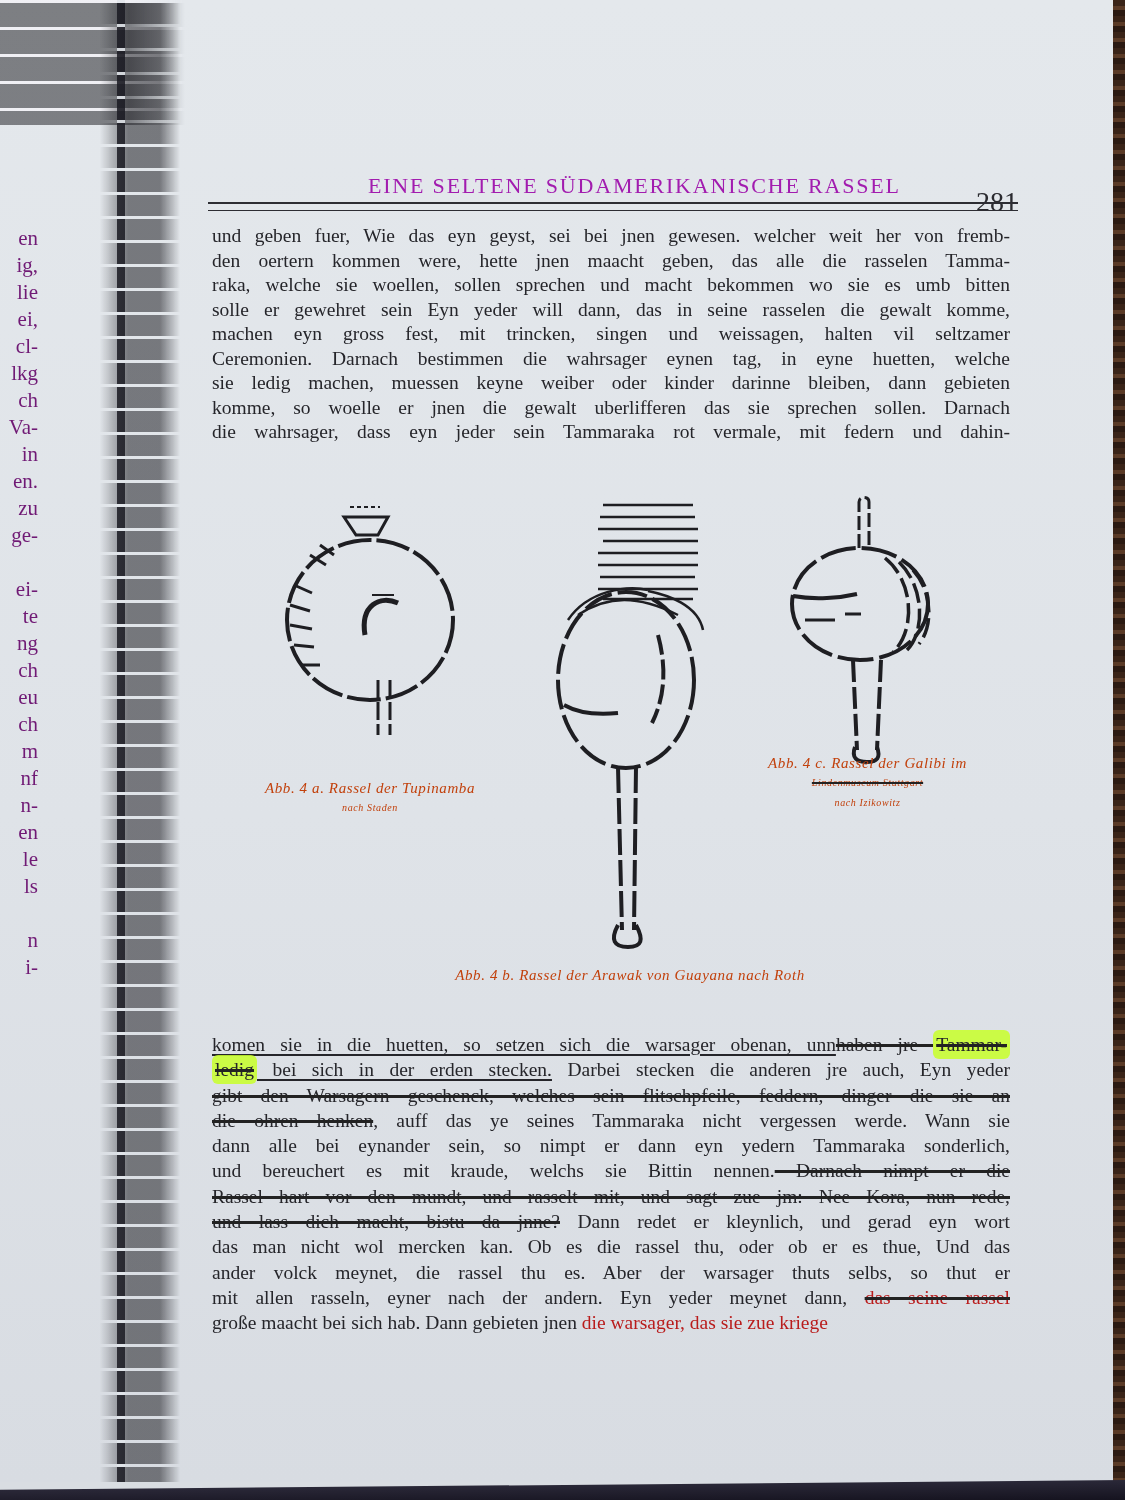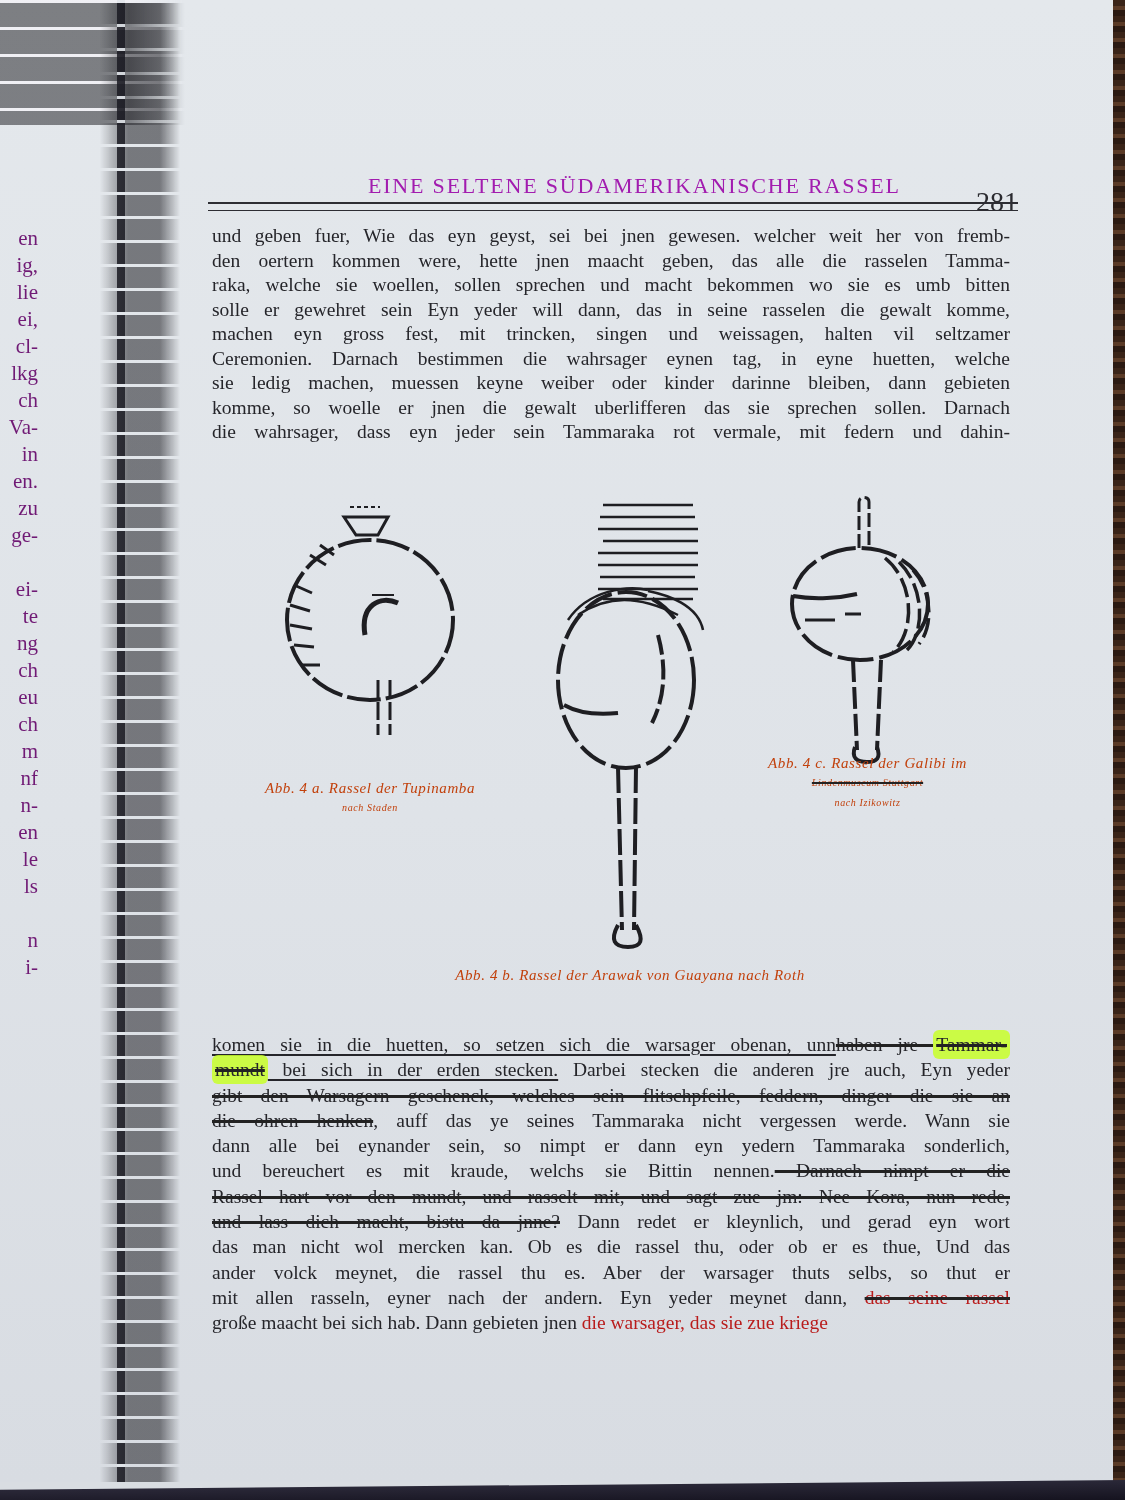--- a/index.html
+++ b/index.html
@@ -218,21 +218,21 @@
   </svg>
 </div>
 <div class="caption" style="left:735px; top:753px; width:265px;">
   <div>Abb. 4 c.  Rassel der Galibi im</div>
   <div class="sub struck" style="text-decoration-thickness:1.5px;">Lindenmuseum Stuttgart</div>
   <div class="sub">nach Izikowitz</div>
 </div>
 
 <div class="body-text para2">
   <span class="line"><span class="underlined">komen sie in die huetten, so setzen sich die warsager obenan, unn</span><span class="struck">haben jre </span><span class="struck hl">Tammar-</span></span>
-  <span class="line"><span class="struck hl">mundt</span><span class="struck underlined"> bei sich in der erden stecken.</span><span> Darbei stecken die anderen jre auch, Eyn yeder</span></span>
+  <span class="line"><span class="struck hl">ledig</span><span class="struck underlined"> bei sich in der erden stecken.</span><span> Darbei stecken die anderen jre auch, Eyn yeder</span></span>
   <span class="line struck">gibt den Warsagern geschenck, welches sein flitschpfeile, feddern, dinger die sie an</span>
   <span class="line"><span class="struck">die ohren henken</span><span>, auff das ye seines Tammaraka nicht vergessen werde. Wann sie</span></span>
   <span class="line">dann alle bei eynander sein, so nimpt er dann eyn yedern Tammaraka sonderlich,</span>
   <span class="line"><span>und bereuchert es mit kraude, welchs sie Bittin nennen.</span><span class="struck"> Darnach nimpt er die</span></span>
   <span class="line struck">Rassel hart vor den mundt, und rasselt mit, und sagt zue jm: Nee Kora, nun rede,</span>
   <span class="line"><span class="struck">und lass dich macht, bistu da jnne?</span><span> Dann redet er kleynlich, und gerad eyn wort</span></span>
   <span class="line">das man nicht wol mercken kan. Ob es die rassel thu, oder ob er es thue, Und das</span>
   <span class="line">ander volck meynet, die rassel thu es. Aber der warsager thuts selbs, so thut er</span>
   <span class="line"><span>mit allen rasseln, eyner nach der andern. Eyn yeder meynet dann, </span><span class="struck faded">das seine rassel</span></span>
   <span class="line last"><span>große maacht bei sich hab. Dann gebieten jnen </span><span class="faded">die warsager, das sie zue kriege</span></span>

